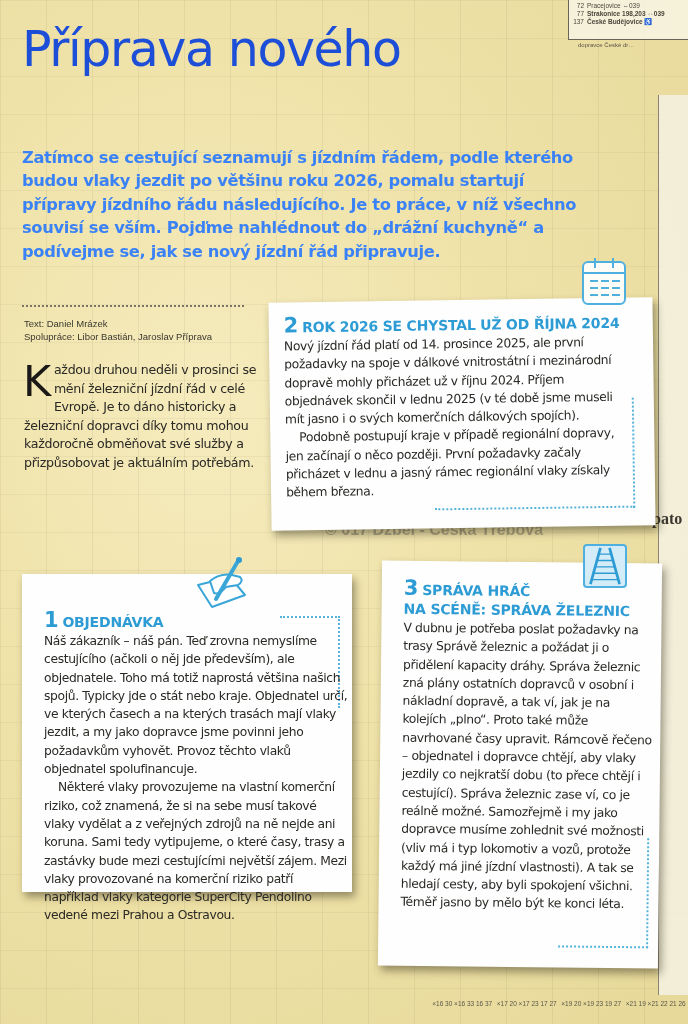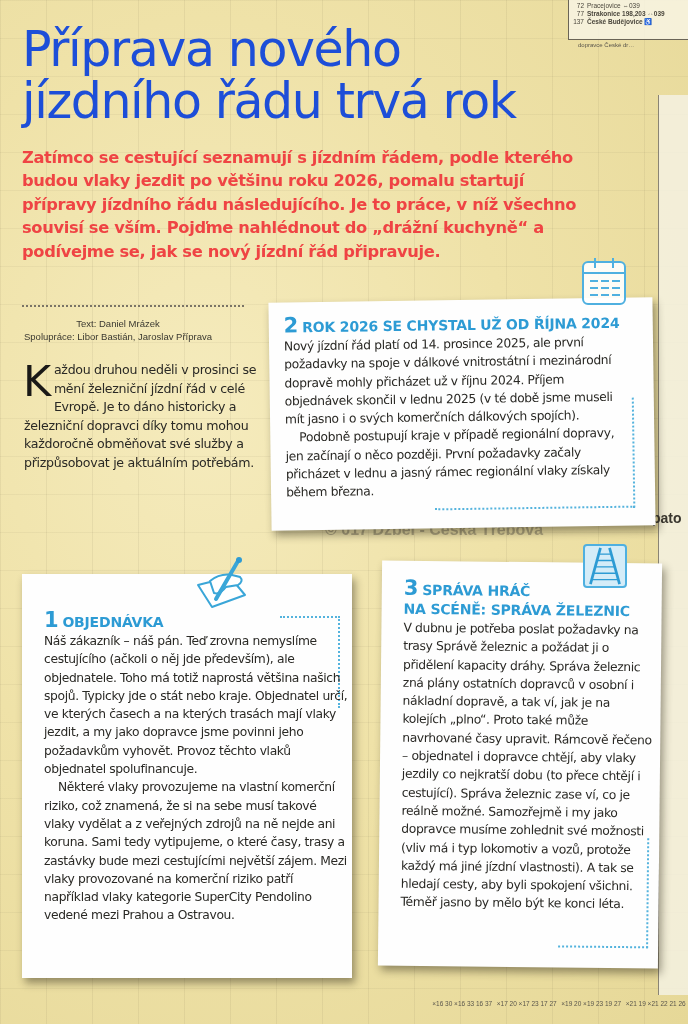--- a/index.html
+++ b/index.html
@@ -33,21 +33,21 @@
     position: absolute; left: 578px; top: 42px;
     font-family: "Liberation Sans", sans-serif; font-size: 6px; color: #5a564c;
   }
   .bg-right-col {
     position: absolute; left: 658px; top: 95px; width: 30px; height: 900px;
     background: rgba(245,242,230,0.8);
     border-left: 1px solid #8a8474;
   }
   .bg-pato {
     position: absolute; left: 652px; top: 510px;
-    font-family: Liberation Sans, sans-serif; font-weight: bold; font-size: 14px; color: #3a372f;
+    font-family: Liberation Serif, serif; font-weight: bold; font-size: 16px; color: #3a372f;
   }
   .bg-dzbel {
     position: absolute; left: 325px; top: 521px;
     font-family: "Liberation Sans", sans-serif; font-weight: bold; font-size: 16px; color: rgba(90,86,76,0.45);
     white-space: nowrap;
   }
   .bg-bottom-nums {
     position: absolute; left: 430px; top: 1000px; width: 258px; height: 24px;
     font-family: "Liberation Sans", sans-serif; font-size: 6.5px; color: #5a564c;
     display: flex; justify-content: space-around;
@@ -55,29 +55,29 @@
 
   h1.title {
     position: absolute; left: 22px; top: 24px; width: 650px;
     font-family: "DejaVu Sans", sans-serif;
     font-weight: normal; font-size: 49px; line-height: 52px;
     letter-spacing: -1.4px; color: #1d4ed8;
   }
   .lead {
     position: absolute; left: 22px; top: 146px; width: 560px;
     font-family: "DejaVu Sans", sans-serif; font-weight: bold;
-    font-size: 16.3px; line-height: 23.4px; letter-spacing: -0.35px; color: #ef4444;
+    font-size: 16.3px; line-height: 23.4px; letter-spacing: -0.35px; color: #3b82f6;
   }
   .divider {
     position: absolute; left: 22px; top: 305px; width: 222px;
     border-top: 2px dotted #7a7466;
   }
   .credits {
     position: absolute; left: 24px; top: 317px;
-    font-family: "Liberation Sans", sans-serif; font-size: 9.5px; line-height: 13px; color: #3a3830; text-align: center;
+    font-family: "Liberation Sans", sans-serif; font-size: 9.5px; line-height: 13px; color: #3a3830;
   }
   .intro {
     position: absolute; left: 24px; top: 361px; width: 236px;
     font-family: "DejaVu Sans", sans-serif; font-size: 12.6px; line-height: 18.5px;
     letter-spacing: -0.3px; color: #2a2925;
   }
   .intro .dropcap {
     float: left; font-size: 43px; line-height: 36px; margin: 2px 3px 0 -1px; font-weight: normal; color: #1a1917;
   }
 
@@ -99,21 +99,21 @@
   .card p {
     font-family: "DejaVu Sans", sans-serif; font-size: 12.3px; line-height: 18.3px;
     letter-spacing: -0.35px; color: #2a2925;
   }
   .card p.indent { text-indent: 14px; }
 
   .card2 { left: 270px; top: 300px; width: 384px; height: 228px; transform: rotate(-0.8deg); }
   .card2 .inner { position: absolute; left: 15px; top: 14px; width: 350px; }
   .card2 .corner-dots { right: 20px; bottom: 18px; width: 200px; height: 110px; border-right-width: 2px; }
 
-  .card1 { left: 22px; top: 574px; width: 330px; height: 404px; }
+  .card1 { left: 22px; top: 574px; width: 330px; height: 318px; }
   .card1 .inner { position: absolute; left: 22px; top: 37px; width: 305px; }
   .card1 .corner-dots-top { right: 12px; top: 42px; width: 60px; height: 92px; }
 
   .card3 { left: 380px; top: 562px; width: 280px; height: 405px; transform: rotate(0.6deg); }
   .card3 .inner { position: absolute; left: 22px; top: 18px; width: 250px; }
   .card3 .corner-dots { right: 10px; bottom: 20px; width: 90px; height: 110px; }
 
   .icon-calendar {
     position: absolute; left: 582px; top: 261px; width: 44px; height: 44px;
     background: rgba(255,255,255,0.9); border: 2px solid #4fb0e0; border-radius: 6px;
@@ -145,21 +145,20 @@
 <div class="bg-dzbel">© 017  Dzbel - Česká Třebová</div>
 <div class="bg-bottom-nums">
   <span>×16 30  ×16 33  16 37</span>
   <span>×17 20  ×17 23  17 27</span>
   <span>×19 20  ×19 23  19 27</span>
   <span>×21 19  ×21 22  21 26</span>
 </div>
 
 <h1 class="title">
   <span>Příprava nového</span><br>
-  <span>jízdního řádu trvá rok</span>
 </h1>
 
 <p class="lead">Zatímco se cestující seznamují s jízdním řádem, podle kterého budou vlaky jezdit po většinu roku 2026, pomalu startují přípravy jízdního řádu následujícího. Je to práce, v níž všechno souvisí se vším. Pojďme nahlédnout do „drážní kuchyně“ a podívejme se, jak se nový jízdní řád připravuje.</p>
 
 <div class="divider"></div>
 <div class="credits">
   <div>Text: Daniel Mrázek</div>
   <div>Spolupráce: Libor Bastián, Jaroslav Příprava</div>
 </div>
 

